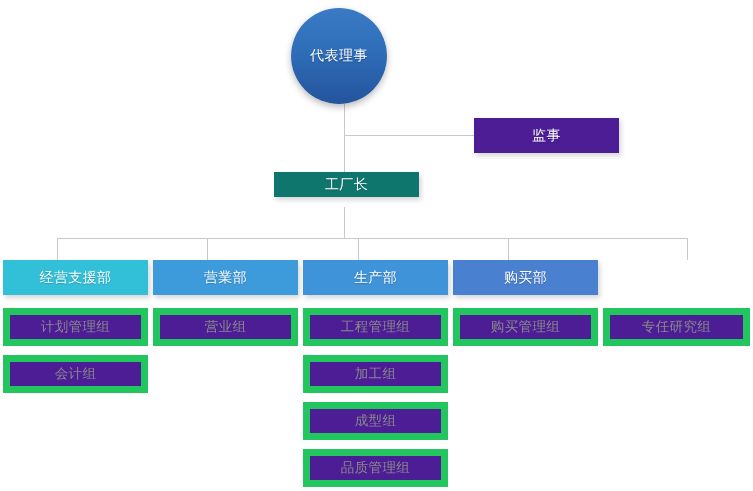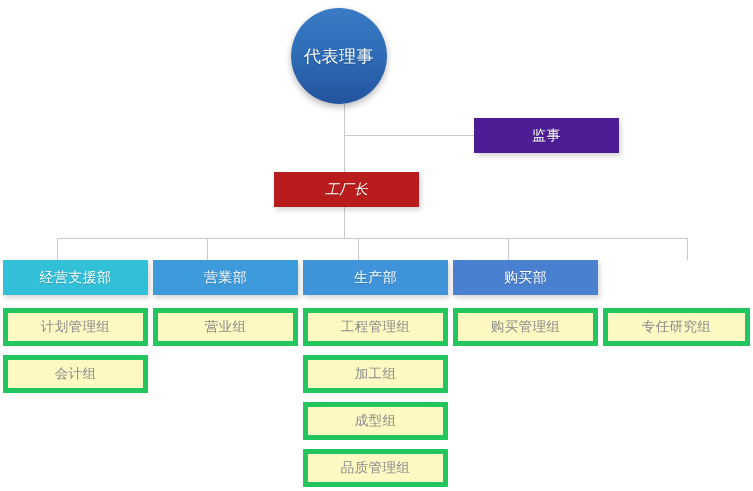--- a/index.html
+++ b/index.html
@@ -39,21 +39,21 @@
     border-radius: 50%;
     background: linear-gradient(180deg, #3a7bc4 0%, #2f6db8 45%, #23549c 100%);
     box-shadow: 0 3px 7px rgba(0,0,0,0.28);
     display: flex;
     align-items: center;
     justify-content: center;
     box-sizing: border-box;
   }
   .ceo-circle .label {
     color: #ffffff;
-    font-size: 17px;
+    font-size: 14px;
     letter-spacing: 0.5px;
     text-shadow: 0 1px 1px rgba(0,0,0,0.28);
   }
 
   
   .box {
     position: absolute;
     display: flex;
     align-items: center;
     justify-content: center;
@@ -62,22 +62,22 @@
   .box.filled {
     color: #ffffff;
     font-size: 14px;
     box-shadow: 2px 3px 5px rgba(0,0,0,0.17);
     text-shadow: 0 1px 1px rgba(0,0,0,0.22);
   }
   .box.filled .label { letter-spacing: 0.4px; }
 
   
   .box.leaf {
-    background: #fef9c3;
-    border: 5px solid #22c55e;
+    background: #4c1d95;
+    border: 7px solid #22c55e;
     color: #8a8a8a;
     font-size: 13.5px;
   }
   .box.leaf .label { letter-spacing: 0.4px; }
 </style>
 </head>
 <body>
 
 <div id="chart-root">
 
@@ -94,21 +94,21 @@
   <div class="line v" style="left:687px; top:238px; height:22px;"></div>
 
   <div class="ceo-circle">
     <span class="label">代表理事</span>
   </div>
 
   <div class="box filled" style="left:474px; top:118px; width:145px; height:35px; background:#4c1d95;">
     <span class="label">监事</span>
   </div>
 
-  <div class="box filled" style="left:274px; top:172px; width:145px; height:35px; background:#b91c1c;font-style:italic;">
+  <div class="box filled" style="left:274px; top:172px; width:145px; height:25px; background:#0f766e;">
     <span class="label">工厂长</span>
   </div>
 
   <div class="box filled" style="left:3px; top:260px; width:145px; height:35px; background:#32c0d8;">
     <span class="label">经营支援部</span>
   </div>
   <div class="box filled" style="left:153px; top:260px; width:145px; height:35px; background:#3d9bdb;">
     <span class="label">营業部</span>
   </div>
   <div class="box filled" style="left:303px; top:260px; width:145px; height:35px; background:#3f93d9;">

